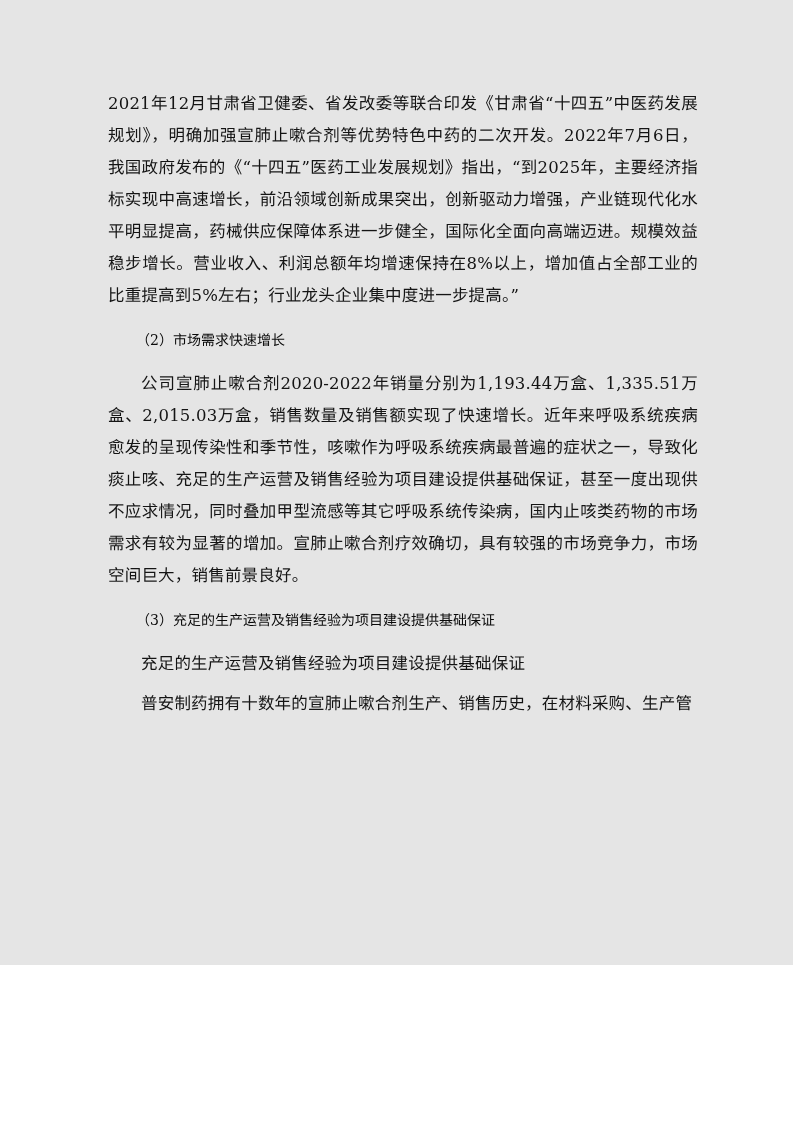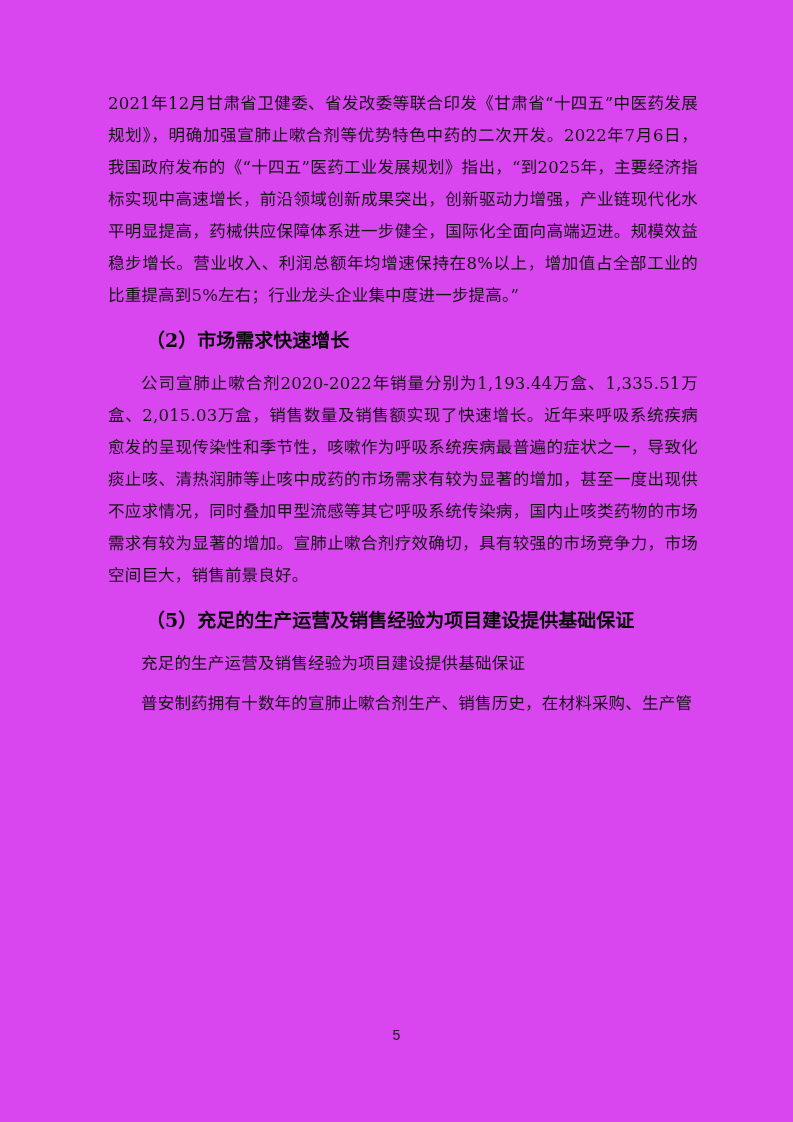--- a/index.html
+++ b/index.html
@@ -3,22 +3,22 @@
 <meta charset="utf-8">
 <style>
   html, body {
     margin: 0;
     padding: 0;
     background: #ffffff;
   }
   .page {
     position: relative;
     width: 793px;
-    height: 1122px;
-    background: #d946ef;
+    height: 965px;
+    background: #e5e5e5;
     overflow: hidden;
     font-family: "DejaVu Serif", "Liberation Serif", serif;
     color: #141414;
   }
   .content {
     position: absolute;
     top: 88px;
     left: 108px;
     width: 590px;
   }
@@ -28,23 +28,23 @@
     line-height: 32px;
     text-align: justify;
     text-indent: 2em;
     letter-spacing: 0.2px;
   }
   .para.no-indent {
     text-indent: 0;
   }
   .heading {
     margin: 12px 0 12px 0;
-    font-size: 19px;
+    font-size: 14px;
     line-height: 32px;
-    font-weight: bold;
+    font-weight: normal;
     text-indent: 2em;
     color: #0a0a0a;
   }
   .subitem {
     margin: 12px 0 8px 0;
   }
   .page-number {
     position: absolute;
     top: 1026px;
     left: 0;
@@ -60,23 +60,23 @@
 <body>
 
 <div class="page">
   <div class="content">
 
     <p class="para no-indent">2021年12月甘肃省卫健委、省发改委等联合印发《甘肃省“十四五”中医药发展规划》，明确加强宣肺止嗽合剂等优势特色中药的二次开发。2022年7月6日，我国政府发布的《“十四五”医药工业发展规划》指出，“到2025年，主要经济指标实现中高速增长，前沿领域创新成果突出，创新驱动力增强，产业链现代化水平明显提高，药械供应保障体系进一步健全，国际化全面向高端迈进。规模效益稳步增长。营业收入、利润总额年均增速保持在8%以上，增加值占全部工业的比重提高到5%左右；行业龙头企业集中度进一步提高。”</p>
 
 
     <h3 class="heading">（2）市场需求快速增长</h3>
 
-    <p class="para">公司宣肺止嗽合剂2020-2022年销量分别为1,193.44万盒、1,335.51万盒、2,015.03万盒，销售数量及销售额实现了快速增长。近年来呼吸系统疾病愈发的呈现传染性和季节性，咳嗽作为呼吸系统疾病最普遍的症状之一，导致化痰止咳、清热润肺等止咳中成药的市场需求有较为显著的增加，甚至一度出现供不应求情况，同时叠加甲型流感等其它呼吸系统传染病，国内止咳类药物的市场需求有较为显著的增加。宣肺止嗽合剂疗效确切，具有较强的市场竞争力，市场空间巨大，销售前景良好。</p>
+    <p class="para">公司宣肺止嗽合剂2020-2022年销量分别为1,193.44万盒、1,335.51万盒、2,015.03万盒，销售数量及销售额实现了快速增长。近年来呼吸系统疾病愈发的呈现传染性和季节性，咳嗽作为呼吸系统疾病最普遍的症状之一，导致化痰止咳、充足的生产运营及销售经验为项目建设提供基础保证，甚至一度出现供不应求情况，同时叠加甲型流感等其它呼吸系统传染病，国内止咳类药物的市场需求有较为显著的增加。宣肺止嗽合剂疗效确切，具有较强的市场竞争力，市场空间巨大，销售前景良好。</p>
 
-    <h3 class="heading">（5）充足的生产运营及销售经验为项目建设提供基础保证</h3>
+    <h3 class="heading">（3）充足的生产运营及销售经验为项目建设提供基础保证</h3>
 
 
 
     <p class="para subitem">充足的生产运营及销售经验为项目建设提供基础保证</p>
 
     <p class="para">普安制药拥有十数年的宣肺止嗽合剂生产、销售历史，在材料采购、生产管</p>
 
   </div>
 
   <div class="page-number">5</div>

